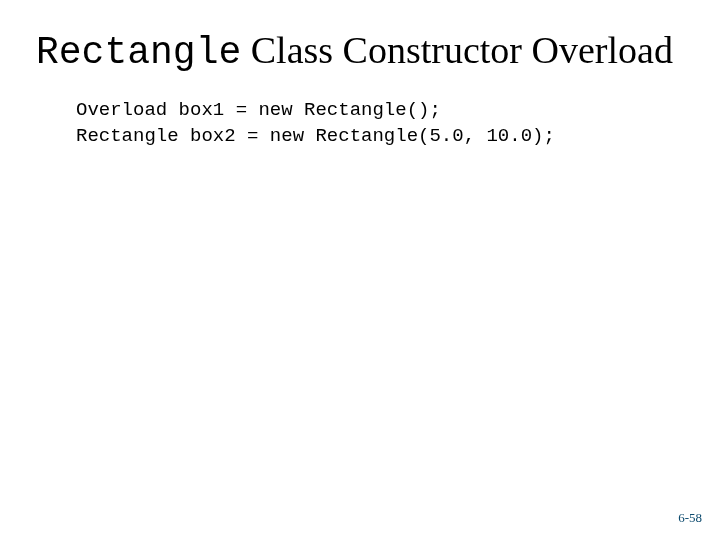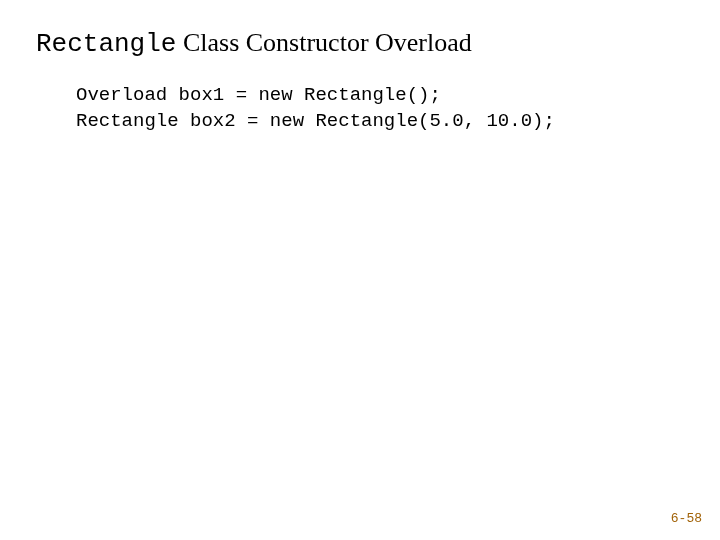--- a/index.html
+++ b/index.html
@@ -14,21 +14,21 @@
     overflow: hidden;
   }
   .slide {
     padding: 28px 36px 0 36px;
     box-sizing: border-box;
     width: 100%;
     height: 100%;
     position: relative;
   }
   .title {
-    font-size: 26px;
+    font-size: 38px;
     font-weight: normal;
     margin: 0 0 24px 0;
     white-space: nowrap;
   }
   .title .mono {
     font-family: "Courier New", Courier, monospace;
   }
   .body-text {
     font-size: 23px;
     line-height: 1.25;
@@ -48,23 +48,23 @@
     font-family: "Courier New", Courier, monospace;
     font-size: 19px;
     line-height: 1.35;
     white-space: pre;
     margin: 6px 0 0 40px;
   }
   .page-num {
     position: absolute;
     right: 18px;
     bottom: 14px;
-    font-family: Liberation Mono, monospace;
+    font-family: Liberation Serif, serif;
     font-size: 13px;
-    color: #a16207;
+    color: #0c4a6e;
   }
 </style>
 </head>
 <body>
 
 <div class="slide">
   <h1 class="title">
     <span class="mono">Rectangle</span><span> Class Constructor Overload</span>
   </h1>
 

